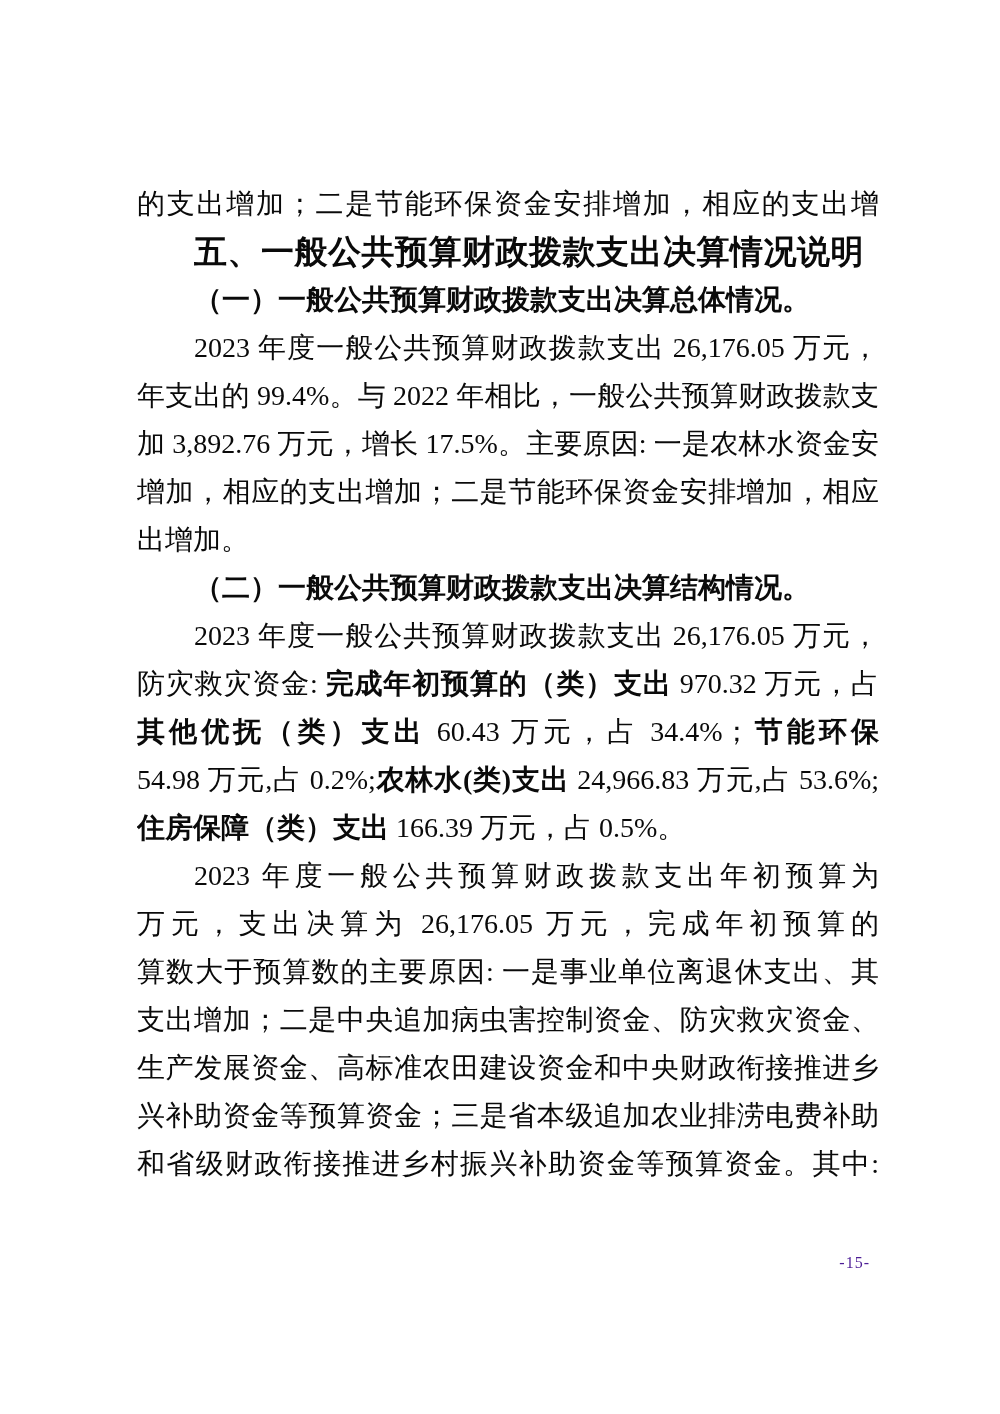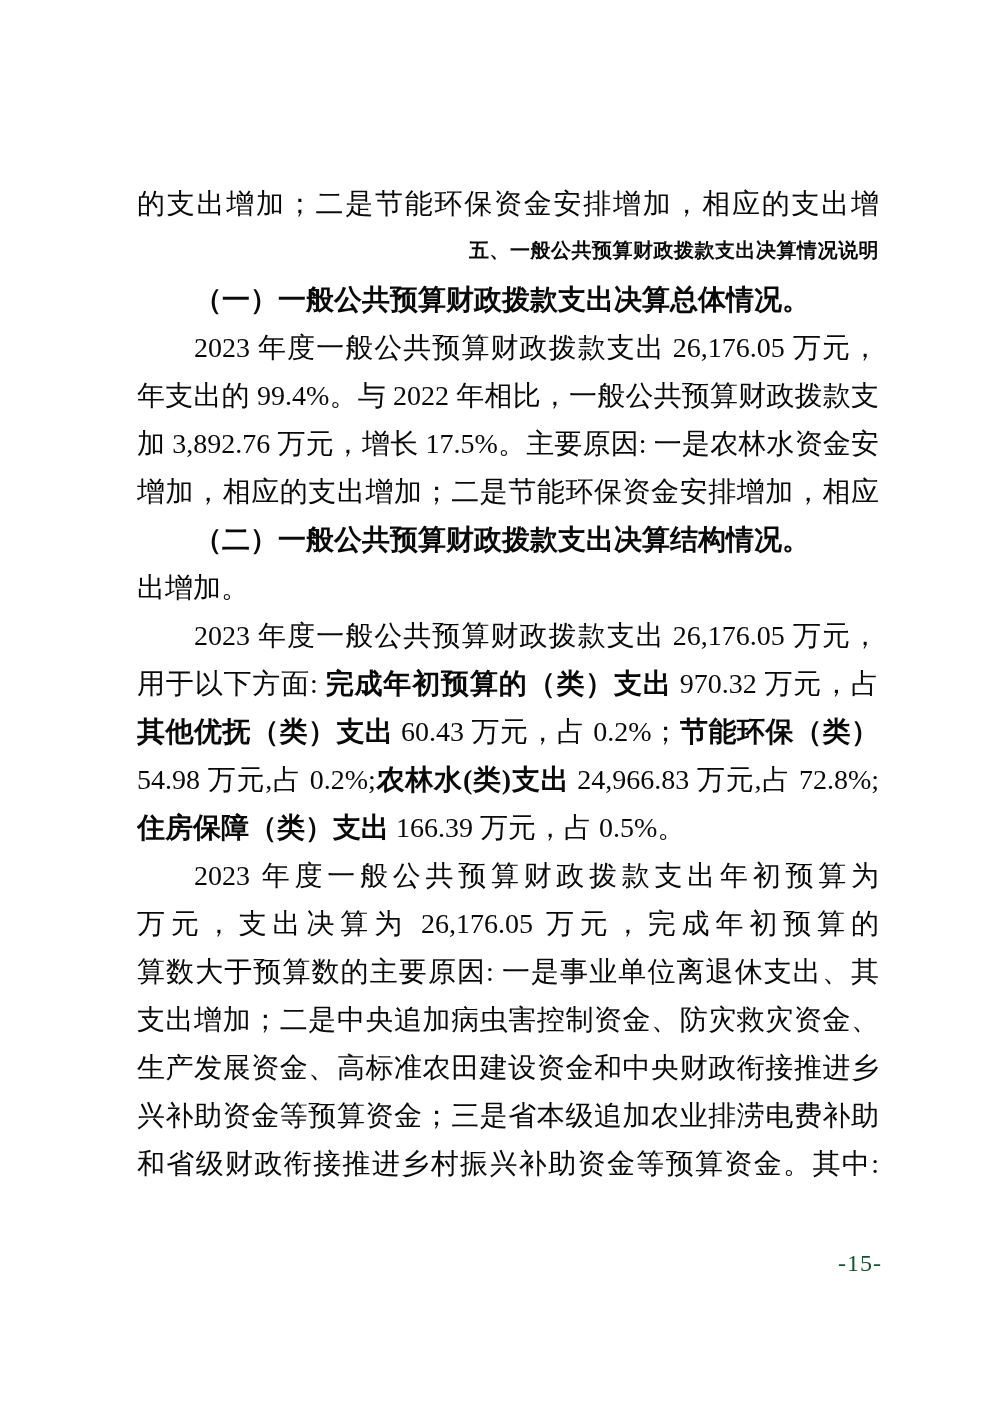--- a/index.html
+++ b/index.html
@@ -29,59 +29,58 @@
     text-align: left;
     overflow: hidden;
     white-space: normal;
     color: #0a0a0a;
   }
   
   .line.justify { text-align: justify; text-justify: inter-character; }
   .line.justify::after { content: ""; display: inline-block; width: 100%; height: 0; }
   .line.indent { text-indent: 57px; }
   .line.h1 {
-    font-family: Liberation Mono, monospace;
+    font-family: Liberation Sans, sans-serif;
     font-weight: bold;
-    font-size: 20px;
+    font-size: 33px;
     letter-spacing: 0.5px;
-    text-align: right;
   }
   .line.h2 {
     font-weight: bold;
     font-size: 28px;
   }
   .em { font-weight: bold; }
   .page-number {
     position: absolute;
     top: 1248px;
-    right: 118px;
-    font-size: 24px;
+    right: 130px;
+    font-size: 16px;
     line-height: 30px;
-    color: #14532d;
+    color: #4c1d95;
     letter-spacing: 1px;
   }
 </style>
 </head>
 <body>
 
 <div class="page">
   <div class="text-block">
       <div class="line body justify"><span>的支出增加；二是节能环保资金安排增加，相应的支出增加。</span></div>
       <div class="line h1 indent"><span class="em">五、一般公共预算财政拨款支出决算情况说明</span></div>
       <div class="line h2 indent"><span class="em">（一）一般公共预算财政拨款支出决算总体情况。</span></div>
       <div class="line body justify indent"><span>2023 年度一般公共预算财政拨款支出 26,176.05 万元，占本</span></div>
       <div class="line body justify"><span>年支出的 99.4%。与 2022 年相比，一般公共预算财政拨款支出增</span></div>
       <div class="line body justify"><span>加 3,892.76 万元，增长 17.5%。主要原因: 一是农林水资金安排</span></div>
       <div class="line body justify"><span>增加，相应的支出增加；二是节能环保资金安排增加，相应的支</span></div>
+      <div class="line body"><span>出增加。</span></div>
       <div class="line h2 indent"><span class="em">（二）一般公共预算财政拨款支出决算结构情况。</span></div>
-      <div class="line body"><span>出增加。</span></div>
       <div class="line body justify indent"><span>2023 年度一般公共预算财政拨款支出 26,176.05 万元，主要</span></div>
-      <div class="line body justify"><span>用于以下方面: </span><span class="em">完成年初预算的（类）支出</span><span> 970.32 万元，占 3.7%;</span></div>
-      <div class="line body justify"><span class="em">其他优抚（类）支出</span><span> 60.43 万元，占 0.2%；</span><span class="em">节能环保（类）支出</span></div>
-      <div class="line body justify"><span>54.98 万元,占 0.2%;</span><span class="em">农林水(类)支出</span><span> 24,966.83 万元,占 72.8%;</span></div>
+      <div class="line body justify"><span>防灾救灾资金: </span><span class="em">完成年初预算的（类）支出</span><span> 970.32 万元，占 3.7%;</span></div>
+      <div class="line body justify"><span class="em">其他优抚（类）支出</span><span> 60.43 万元，占 34.4%；</span><span class="em">节能环保（类）支出</span></div>
+      <div class="line body justify"><span>54.98 万元,占 0.2%;</span><span class="em">农林水(类)支出</span><span> 24,966.83 万元,占 53.6%;</span></div>
       <div class="line body"><span class="em">住房保障（类）支出</span><span> 166.39 万元，占 0.5%。</span></div>
       <div class="line body justify indent"><span>2023 年度一般公共预算财政拨款支出年初预算为 12,512.03</span></div>
       <div class="line body justify"><span>万元，支出决算为 26,176.05 万元，完成年初预算的 209.2%。决</span></div>
       <div class="line body justify"><span>算数大于预算数的主要原因: 一是事业单位离退休支出、其他优抚</span></div>
       <div class="line body justify"><span>支出增加；二是中央追加病虫害控制资金、防灾救灾资金、农业</span></div>
       <div class="line body justify"><span>生产发展资金、高标准农田建设资金和中央财政衔接推进乡村振</span></div>
       <div class="line body justify"><span>兴补助资金等预算资金；三是省本级追加农业排涝电费补助资金</span></div>
       <div class="line body justify"><span>和省级财政衔接推进乡村振兴补助资金等预算资金。其中: 基本支</span></div>
     </div>
   <div class="page-number">-15-</div>

